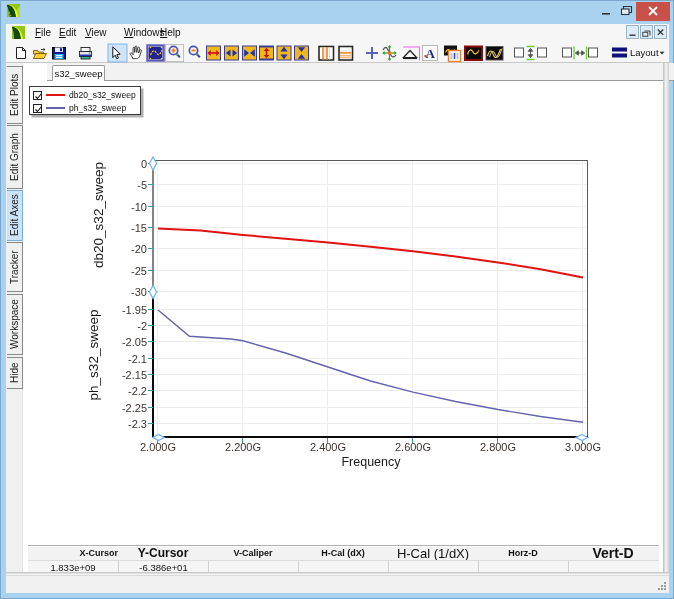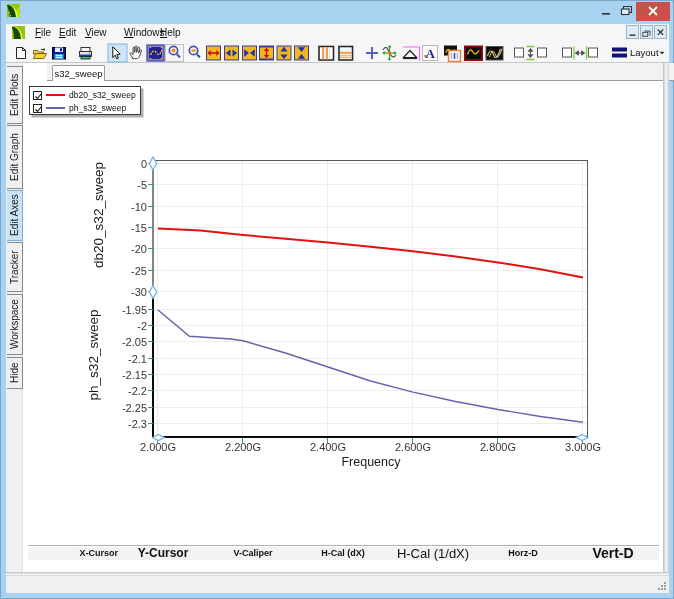--- a/index.html
+++ b/index.html
@@ -306,20 +306,29 @@
     <div id="stable">
       <div id="shead">
           <div class="scol" style="left: 0px; font-weight: bold; font-size: 9px; text-align: right;">X-Cursor</div>
           <div class="scol" style="left: 90px; font-weight: bold; font-size: 12px;">Y-Cursor</div>
           <div class="scol" style="left: 180px; font-weight: bold; font-size: 9px;">V-Caliper</div>
           <div class="scol" style="left: 270px; font-weight: bold; font-size: 9px;">H-Cal (dX)</div>
           <div class="scol" style="left: 360px; font-weight: normal; font-size: 13px;">H-Cal (1/dX)</div>
           <div class="scol" style="left: 450px; font-weight: bold; font-size: 9px;">Horz-D</div>
           <div class="scol" style="left: 540px; font-weight: bold; font-size: 14px;">Vert-D</div>
         </div>
+      <div id="svals">
+          <div class="scol" style="left: 0px; border-left: none; height: 13px;">1.833e+09</div>
+          <div class="scol" style="left: 90px; border-left: 1px solid rgb(208, 208, 208); height: 13px;">-6.386e+01</div>
+          <div class="scol" style="left: 180px; border-left: 1px solid rgb(208, 208, 208); height: 13px;"></div>
+          <div class="scol" style="left: 270px; border-left: 1px solid rgb(208, 208, 208); height: 13px;"></div>
+          <div class="scol" style="left: 360px; border-left: 1px solid rgb(208, 208, 208); height: 13px;"></div>
+          <div class="scol" style="left: 450px; border-left: 1px solid rgb(208, 208, 208); height: 13px;"></div>
+          <div class="scol" style="left: 540px; border-left: 1px solid rgb(208, 208, 208); height: 13px;"></div>
+        </div>
     </div>
   </div>
   <div id="ridge-r"></div>
   <div id="ridge-b"></div>
 
   <div id="bstrip">
     <svg id="grip" width="10" height="10" viewBox="0 0 10 10">
       <g fill="#9a9a9a">
           <rect x="7" y="1" width="2" height="2"></rect>
           <rect x="4" y="4" width="2" height="2"></rect>

